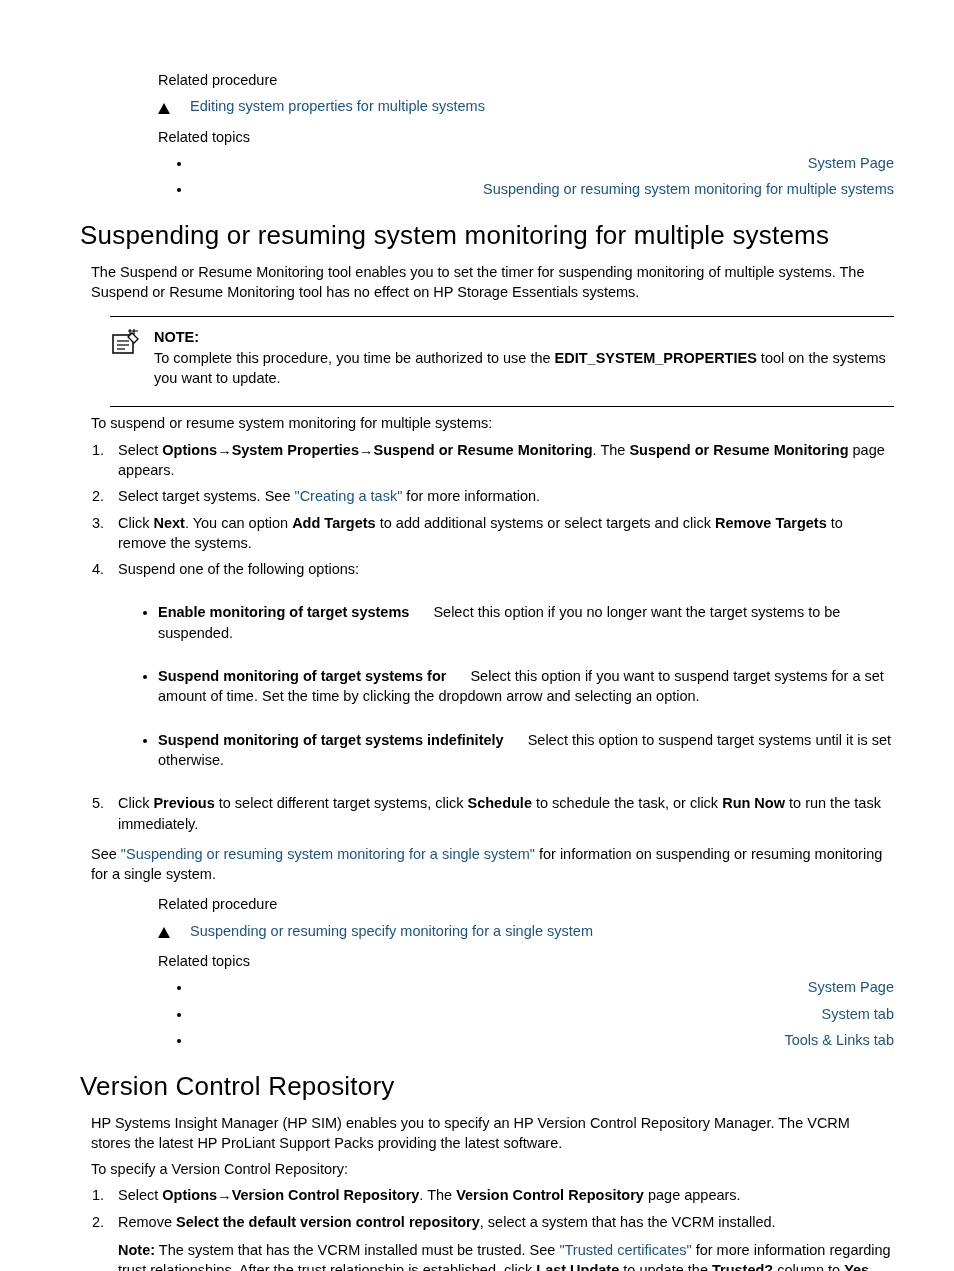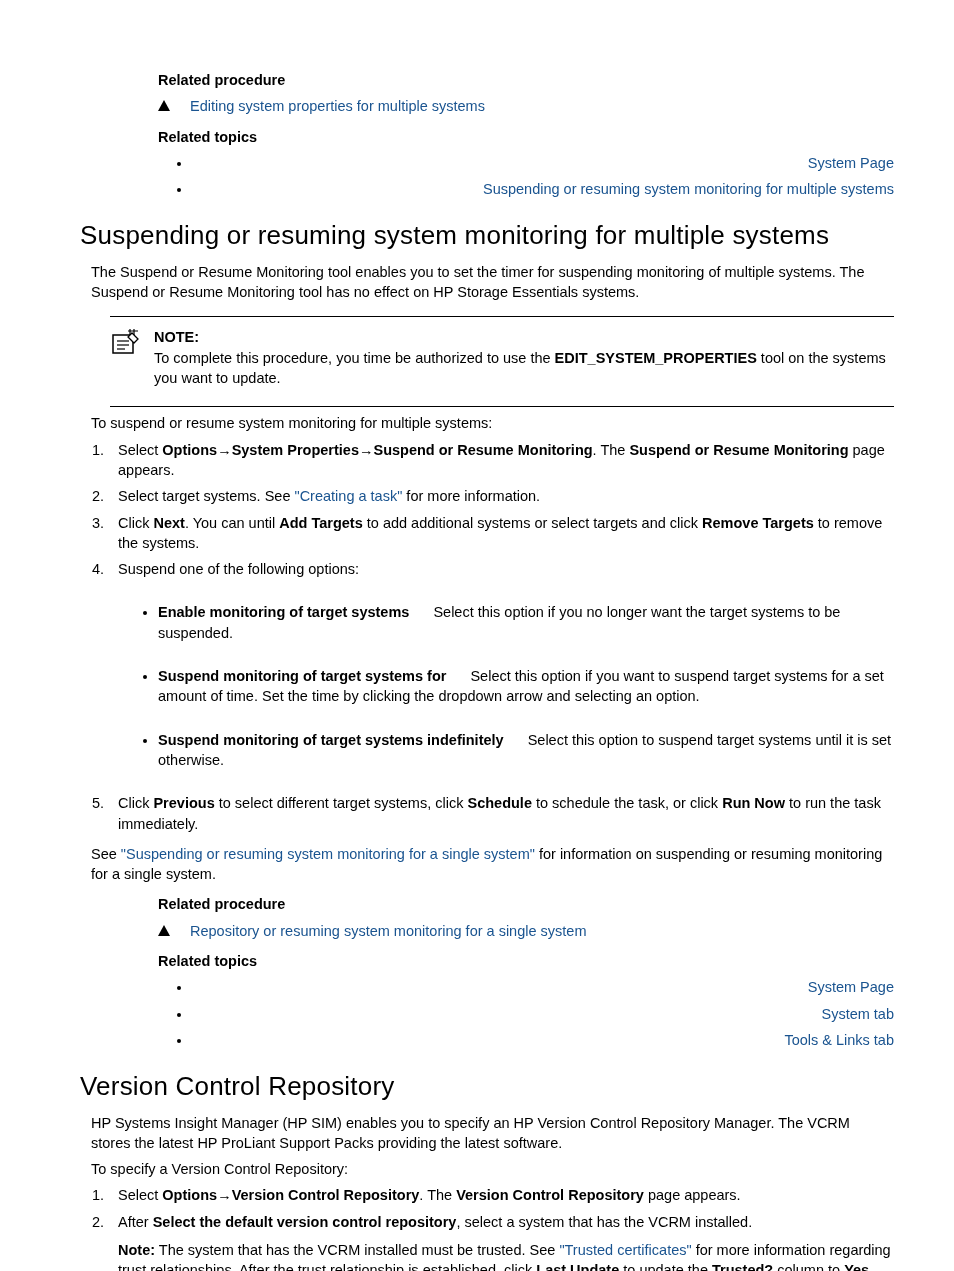--- a/index.html
+++ b/index.html
@@ -17,33 +17,33 @@
   .link { color: #1a5490; }
   .link-q { color: #1a5490; }
   h2 {
     font-weight: 300;
     font-size: 26px;
     margin: 18px 0 8px 0;
     letter-spacing: 0.2px;
   }
   .para { margin: 6px 11px; }
   .related-heading {
-    font-weight: bold;
+    font-weight: normal;
     margin: 10px 0 6px 0;
   }
   ul.bullets {
     list-style-type: disc;
     padding-left: 20px;
     margin: 4px 0 14px 0;
     text-align: right;
   }
   ul.bullets li { margin: 4px 0 6px 14px; }
   .triangle-row {
     display: flex;
-    align-items: flex-start;
+    align-items: center;
     gap: 20px;
     margin: 4px 0 10px 0;
   }
   .triangle {
     width: 0; height: 0;
     border-left: 6px solid transparent;
     border-right: 6px solid transparent;
     border-bottom: 11px solid #000;
     margin-top: 4px;
     flex-shrink: 0;
@@ -118,21 +118,21 @@
 <div class="indent1 para">To suspend or resume system monitoring for multiple systems:</div>
 
 <ol class="steps indent1">
   <li>
     <span>Select </span><span class="bold">Options</span><span class="arrow-sep">→</span><span class="bold">System Properties</span><span class="arrow-sep">→</span><span class="bold">Suspend or Resume Monitoring</span><span>. The </span><span class="bold">Suspend or Resume Monitoring</span><span> page appears.</span>
   </li>
   <li>
     <span>Select target systems. See </span><span class="link-q">"Creating a task"</span><span> for more information.</span>
   </li>
   <li>
-    <span>Click </span><span class="bold">Next</span><span>. You can until </span><span class="bold">Add Targets</span><span> to add additional systems or select targets and click </span><span class="bold">Remove Targets</span><span> to remove the systems.</span>
+    <span>Click </span><span class="bold">Next</span><span>. You can option </span><span class="bold">Add Targets</span><span> to add additional systems or select targets and click </span><span class="bold">Remove Targets</span><span> to remove the systems.</span>
   </li>
   <li>
     <span>Suspend one of the following options:</span>
     <ul class="subbullets">
       <li><span class="bold">Enable monitoring of target systems</span><span class="option-gap"></span><span>Select this option if you no longer want the target systems to be suspended.</span></li>
       <li><span class="bold">Suspend monitoring of target systems for</span><span class="option-gap"></span><span>Select this option if you want to suspend target systems for a set amount of time. Set the time by clicking the dropdown arrow and selecting an option.</span></li>
       <li><span class="bold">Suspend monitoring of target systems indefinitely</span><span class="option-gap"></span><span>Select this option to suspend target systems until it is set otherwise.</span></li>
     </ul>
   </li>
   <li>
@@ -141,37 +141,37 @@
 </ol>
 
 <div class="indent1 para">
   <span>See </span><span class="link-q">"Suspending or resuming system monitoring for a single system"</span><span> for information on suspending or resuming monitoring for a single system.</span>
 </div>
 
 <div class="indent1">
   <div class="related-heading">Related procedure</div>
   <div class="triangle-row">
     <div class="triangle"></div>
-    <span class="link">Repository or resuming system monitoring for a single system</span>
+    <span class="link">Suspending or resuming specify monitoring for a single system</span>
   </div>
   <div class="related-heading">Related topics</div>
   <ul class="bullets">
     <li><span class="link">System Page</span></li>
     <li><span class="link">System tab</span></li>
     <li><span class="link">Tools &amp; Links tab</span></li>
   </ul>
 </div>
 
 <h2>Version Control Repository</h2>
 <div class="indent1 para">HP Systems Insight Manager (HP SIM) enables you to specify an HP Version Control Repository Manager. The VCRM stores the latest HP ProLiant Support Packs providing the latest software.</div>
 <div class="indent1 para">To specify a Version Control Repository:</div>
 
 <ol class="steps indent1">
   <li>
     <span>Select </span><span class="bold">Options</span><span class="arrow-sep">→</span><span class="bold">Version Control Repository</span><span>. The </span><span class="bold">Version Control Repository</span><span> page appears.</span>
   </li>
   <li>
-    <span>After </span><span class="bold">Select the default version control repository</span><span>, select a system that has the VCRM installed.</span>
+    <span>Remove </span><span class="bold">Select the default version control repository</span><span>, select a system that has the VCRM installed.</span>
     <div style="margin-top:8px;">
       <span class="bold">Note:</span><span> The system that has the VCRM installed must be trusted. See </span><span class="link-q">"Trusted certificates"</span><span> for more information regarding trust relationships. After the trust relationship is established, click </span><span class="bold">Last Update</span><span> to update the </span><span class="bold">Trusted?</span><span> column to </span><span class="bold">Yes</span><span>.</span>
     </div>
   </li>
 </ol>
 
 </body></html>

